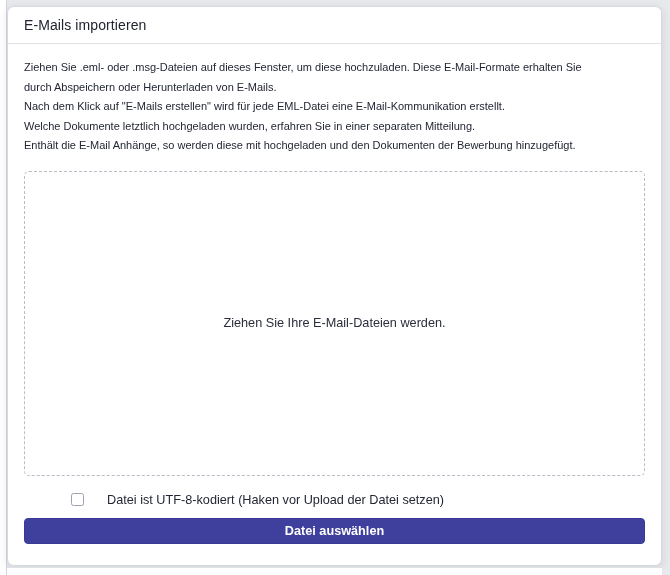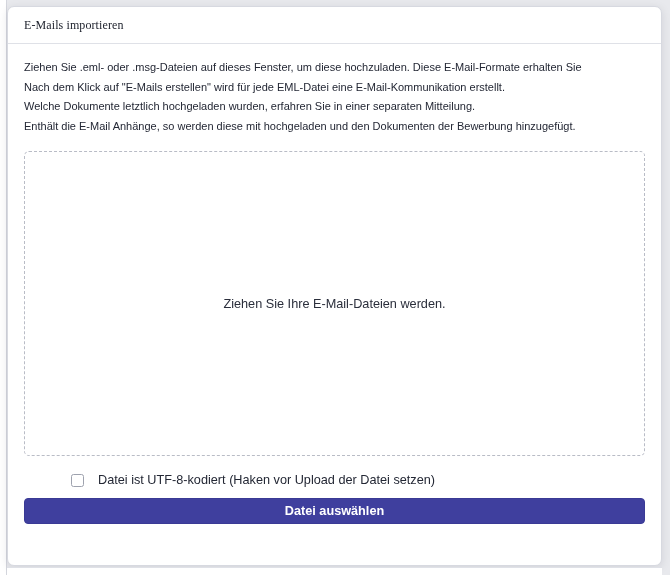--- a/index.html
+++ b/index.html
@@ -49,24 +49,23 @@
 
   .dialog-header {
     height: 37px;
     border-bottom: 1px solid #dfe1e7;
     display: flex;
     align-items: center;
     padding: 0 16px;
     box-sizing: border-box;
   }
   .dialog-title {
-    font-size: 12px;
+    font-size: 14px;
     color: #20242f;
     letter-spacing: 0.1px;
-    font-family: Liberation Serif, serif;
   }
 
   .dialog-body {
     padding: 14px 16px 0 16px;
     box-sizing: border-box;
   }
 
   .intro {
     font-size: 11px;
     line-height: 19.5px;
@@ -104,21 +103,21 @@
   .checkbox-box {
     width: 13px;
     height: 13px;
     border: 1px solid #9ea2ae;
     border-radius: 2.5px;
     background: #fff;
     box-sizing: border-box;
     flex: 0 0 auto;
   }
   .checkbox-label {
-    margin-left: 14px;
+    margin-left: 23px;
     font-size: 12.7px;
     color: #232734;
   }
 
   .btn {
     font-family: "Liberation Sans", sans-serif;
     font-size: 12.7px;
     border-radius: 4px;
     box-sizing: border-box;
     display: flex;
@@ -158,20 +157,21 @@
 <div class="dialog">
 
   <div class="dialog-header">
     <span class="dialog-title">E-Mails importieren</span>
   </div>
 
   <div class="dialog-body">
 
     <div class="intro">
       <p>Ziehen Sie .eml- oder .msg-Dateien auf dieses Fenster, um diese hochzuladen. Diese E-Mail-Formate erhalten Sie</p>
+      <p>durch Abspeichern oder Herunterladen von E-Mails.</p>
       <p>Nach dem Klick auf "E-Mails erstellen" wird für jede EML-Datei eine E-Mail-Kommunikation erstellt.</p>
       <p>Welche Dokumente letztlich hochgeladen wurden, erfahren Sie in einer separaten Mitteilung.</p>
       <p>Enthält die E-Mail Anhänge, so werden diese mit hochgeladen und den Dokumenten der Bewerbung hinzugefügt.</p>
     </div>
 
     <div class="dropzone">
       <span class="dropzone-text">Ziehen Sie Ihre E-Mail-Dateien werden.</span>
     </div>
 
     <div class="checkbox-row">

